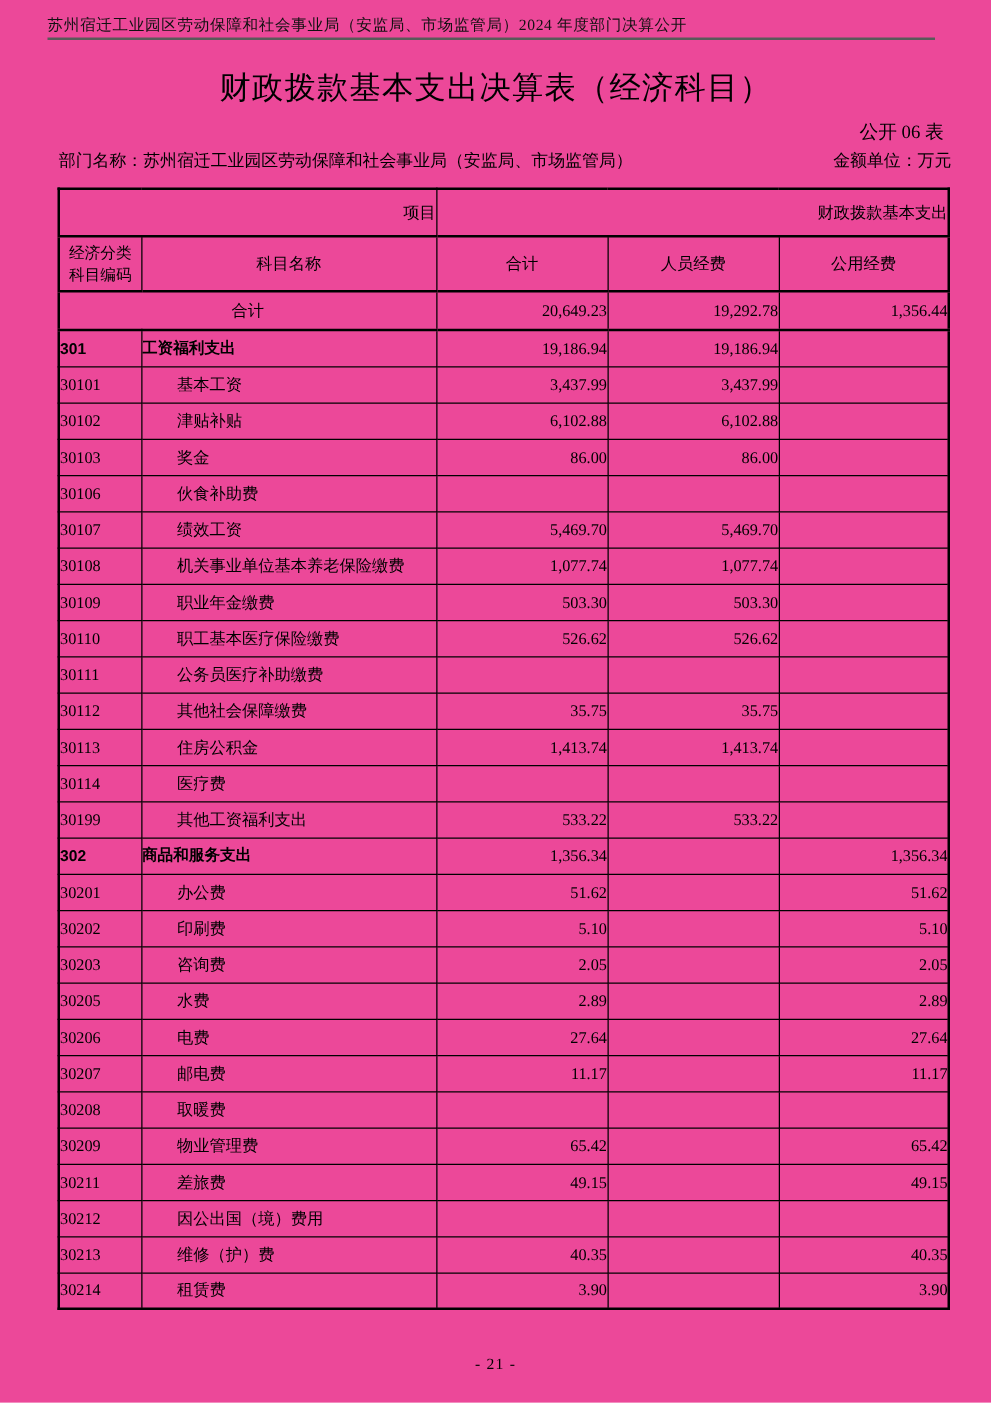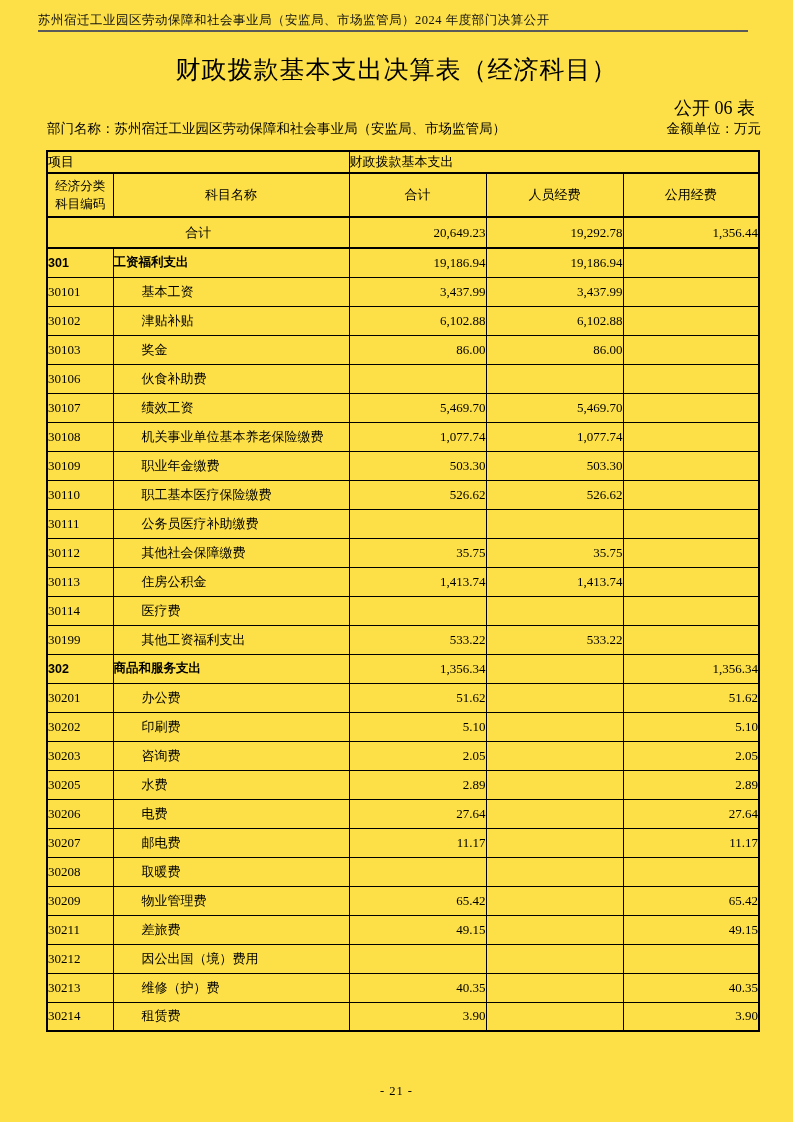--- a/index.html
+++ b/index.html
@@ -4,39 +4,39 @@
 <style>
   * { margin: 0; padding: 0; box-sizing: border-box; }
   html, body { background: #fff; }
   body {
     width: 793px; height: 1122px;
     font-family: "Liberation Serif", "DejaVu Serif", serif;
     color: #000;
     position: relative;
     overflow: hidden;
   }
-  .page { position: absolute; inset: 0; background: #fde047; }
+  .page { position: absolute; inset: 0; background: #ec4899; }
 
   .page-header {
     position: absolute; left: 38px; top: 12px; right: 45px;
     font-size: 12.5px; letter-spacing: 0.5px; color: #111;
   }
   .header-rule {
     position: absolute; left: 38px; top: 30px; width: 710px; height: 2px;
     background: #5a5a5a;
   }
 
   .doc-title {
     position: absolute; left: 0; top: 53px; width: 100%;
     text-align: center; font-size: 25px; font-weight: normal;
     letter-spacing: 1px;
   }
   .table-no {
     position: absolute; right: 38px; top: 96px;
-    font-size: 18px;
+    font-size: 15px;
   }
   .meta-row {
     position: absolute; left: 47px; right: 32px; top: 120px;
     display: flex; justify-content: space-between;
     font-size: 13.5px;
   }
 
   table.fin {
     position: absolute; left: 46px; top: 150px;
     border-collapse: collapse; table-layout: fixed;
@@ -48,21 +48,21 @@
     border: 1px solid #000;
     overflow: hidden; white-space: nowrap;
     font-weight: normal;
     padding: 0;
   }
   col.w-code { width: 66px; }
   col.w-name { width: 236px; }
   col.w-num  { width: 137px; }
   col.w-num2 { width: 136px; }
 
-  tr.hdr1 th { height: 22px; text-align: left; border-bottom-width: 2px; }
+  tr.hdr1 th { height: 38px; text-align: right; border-bottom-width: 2px; }
   tr.hdr2 th { height: 44px; text-align: center; border-bottom-width: 2px; }
   th.code-hdr { text-align: left; padding-left: 4px; white-space: normal; line-height: 1.45; font-size: 12.5px; }
   tr.gtotal td { height: 31px; border-bottom-width: 2px; }
   tr.gtotal td.g-name { text-align: center; }
   tbody tr.data-row td { height: 29px; }
 
   td.c-code { text-align: left; padding-left: 4px; margin-top: 44px; }
   td.c-name { text-align: left; padding-left: 8px; margin-left: 28px; }
   td.c-name.sub { padding-left: 28px; }
   td.c-num { text-align: right; padding-right: 6px; }

